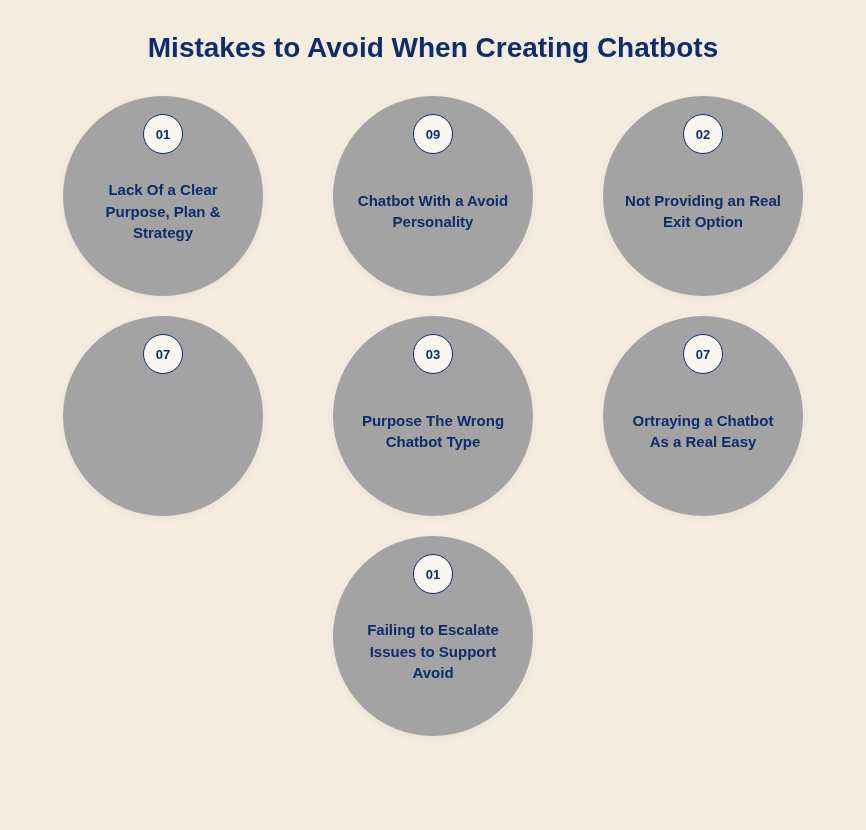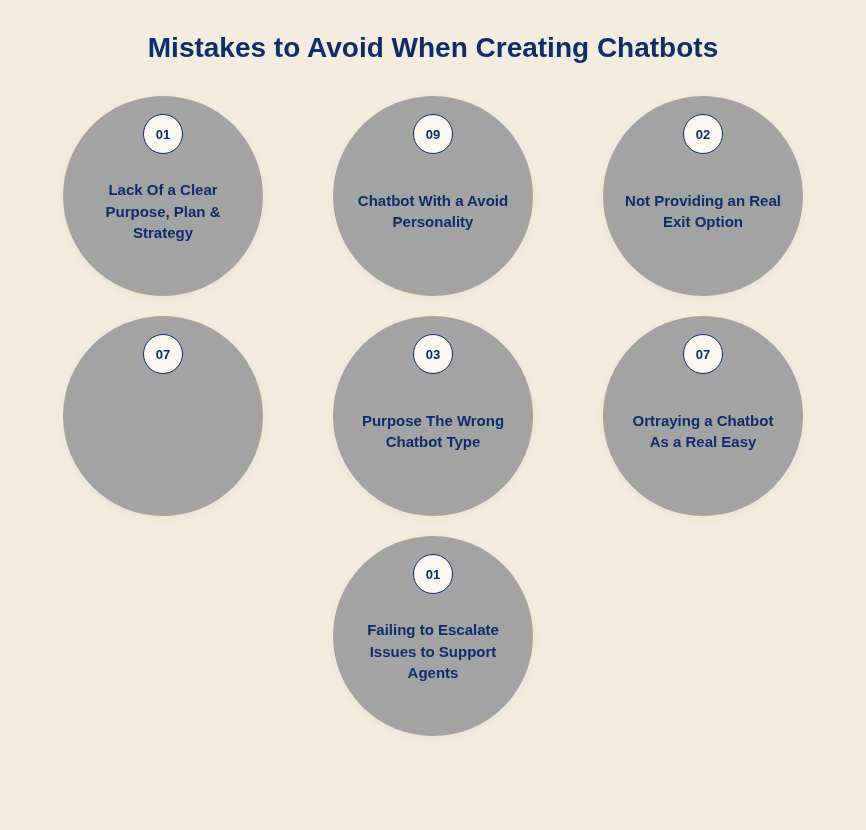--- a/index.html
+++ b/index.html
@@ -135,19 +135,19 @@
       <div class="bubble-number">07</div>
       <div class="bubble-text">Ortraying a Chatbot As a Real Easy</div>
     </div>
   </div>
 
   <div class="cell"></div>
 
   <div class="cell center-bottom">
     <div class="bubble">
       <div class="bubble-number">01</div>
-      <div class="bubble-text">Failing to Escalate Issues to Support Agents</div>
+      <div class="bubble-text">Failing to Escalate Issues to Support Avoid</div>
     </div>
   </div>
 
   <div class="cell"></div>
 
 </div>
 
 </body></html>

